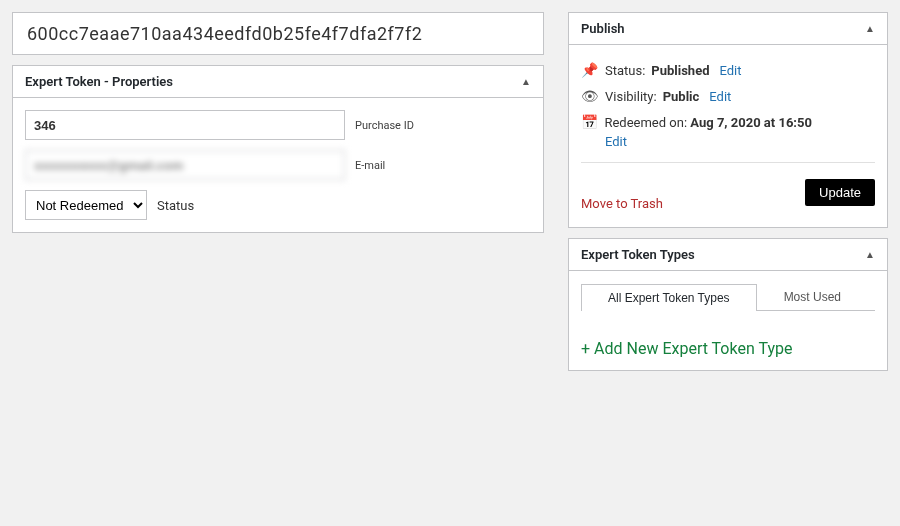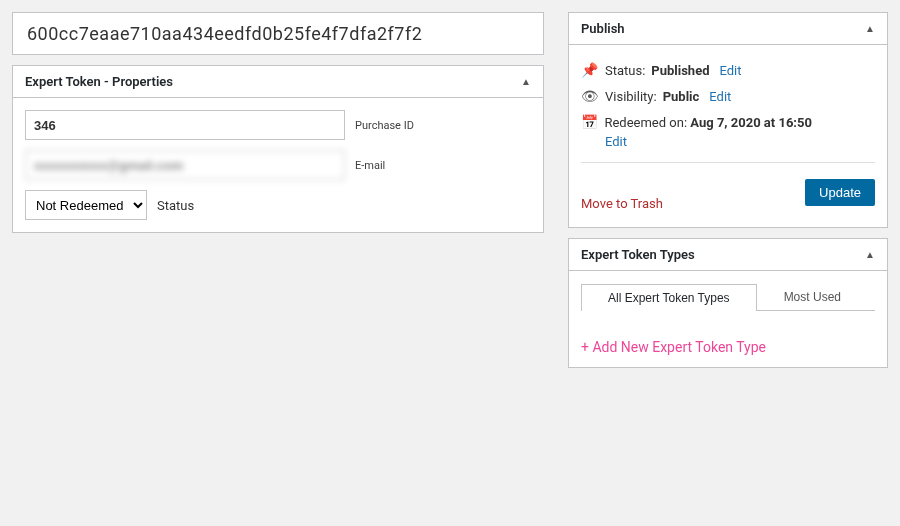--- a/index.html
+++ b/index.html
@@ -143,21 +143,21 @@
       border-top: 1px solid #e0e0e0;
       margin-top: 8px;
     }
     .trash-link {
       color: #b32d2e;
       text-decoration: none;
       font-size: 13px;
       margin-top: 23px;
     }
     .update-btn {
-      background: #0369a1;
+      background: #000000;
       color: #fff;
       border: none;
       padding: 6px 14px;
       font-size: 13px;
       cursor: pointer;
       border-radius: 2px;
     }
 
     
     .tabs-row {
@@ -194,23 +194,23 @@
       gap: 8px;
       font-size: 13px;
       color: #333;
     }
     .checkbox-item input[type="checkbox"] {
       margin: 0;
     }
     .add-type-link {
       display: block;
       margin-top: 28px;
-      color: #ec4899;
+      color: #15803d;
       text-decoration: none;
-      font-size: 14px;
+      font-size: 16px;
     }
 
     .calendar-icon { font-size: 14px; }
   </style>
 </head>
 <body>
 
 <div class="layout">
 
   <div class="main-col">

